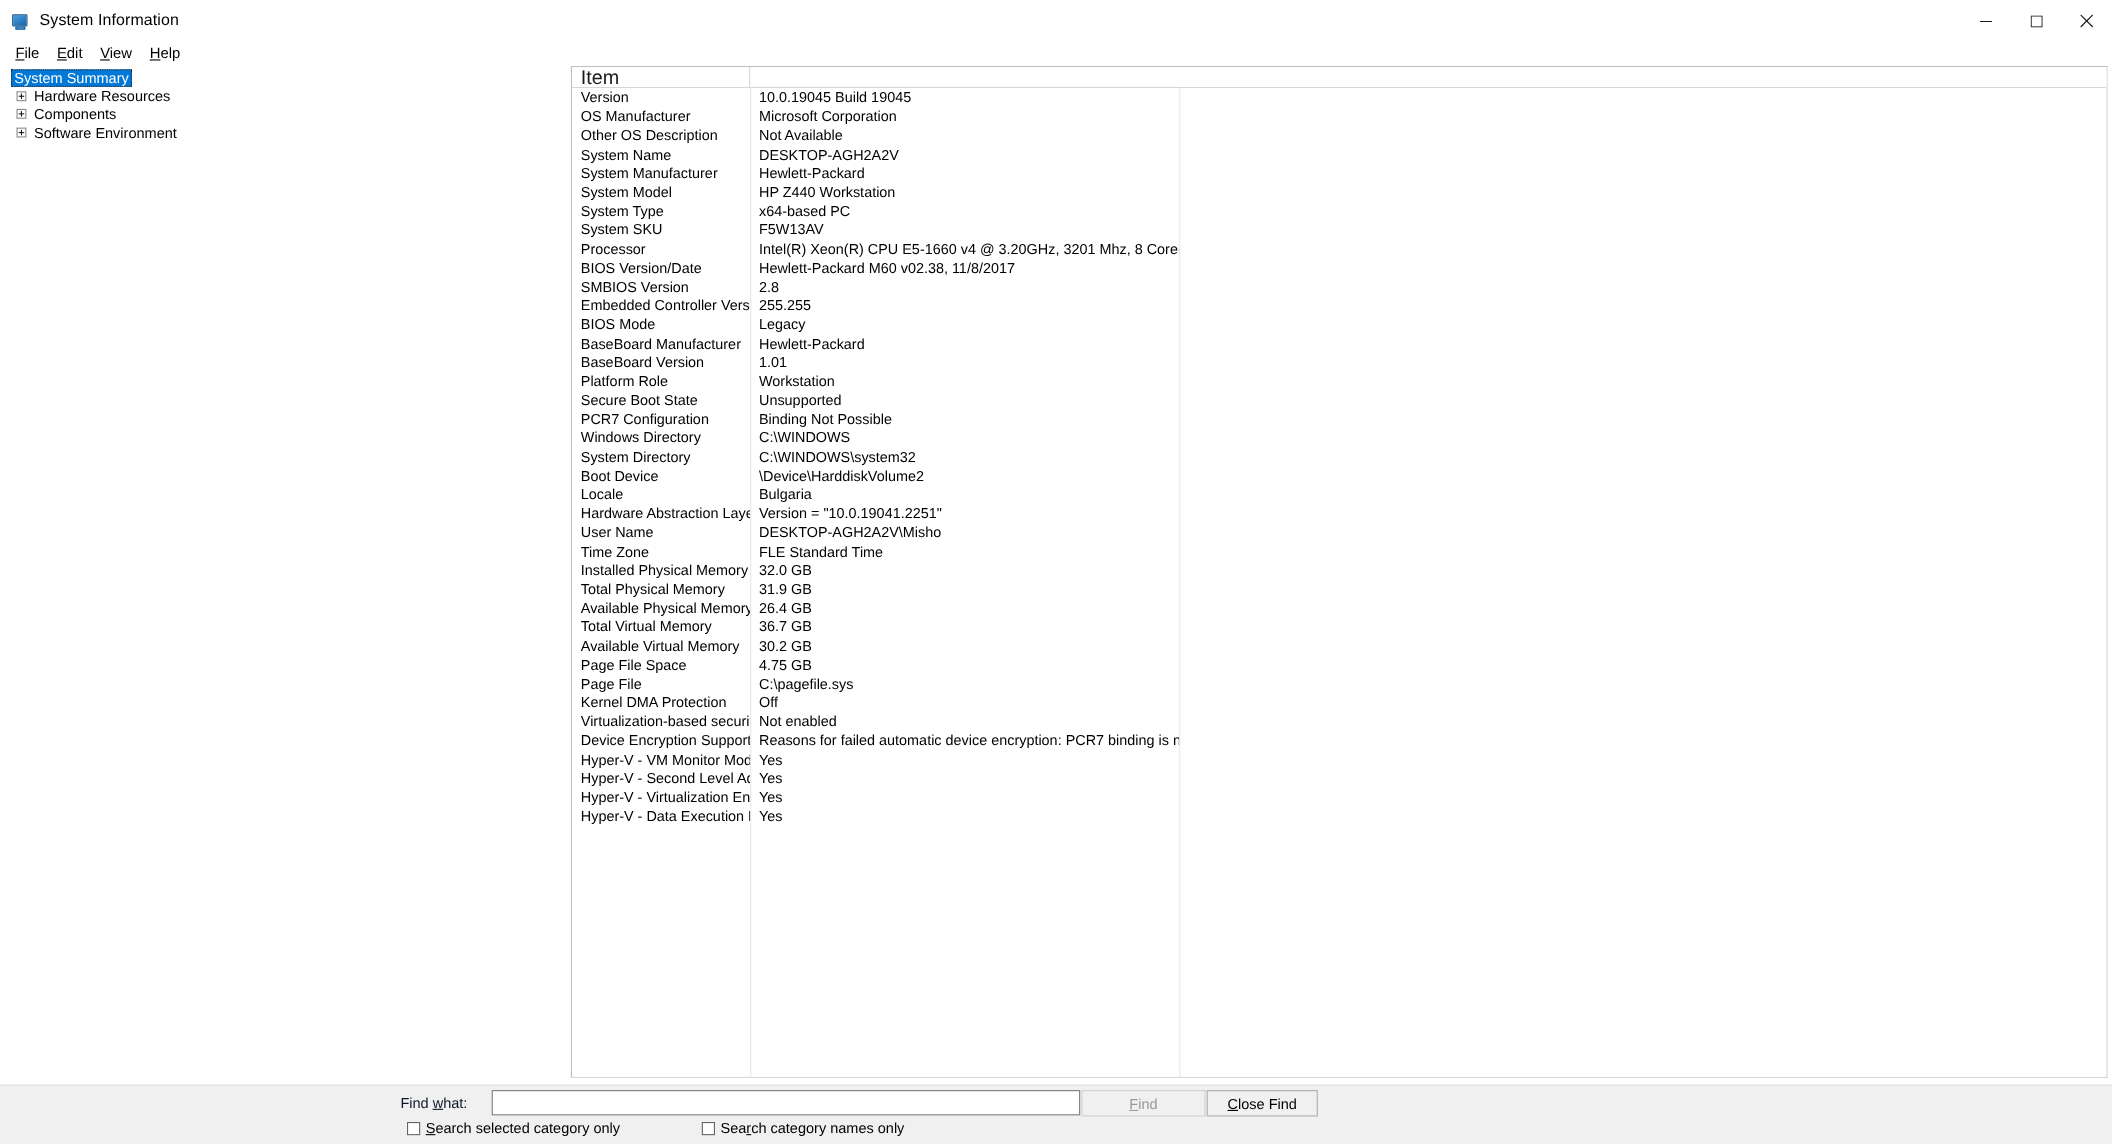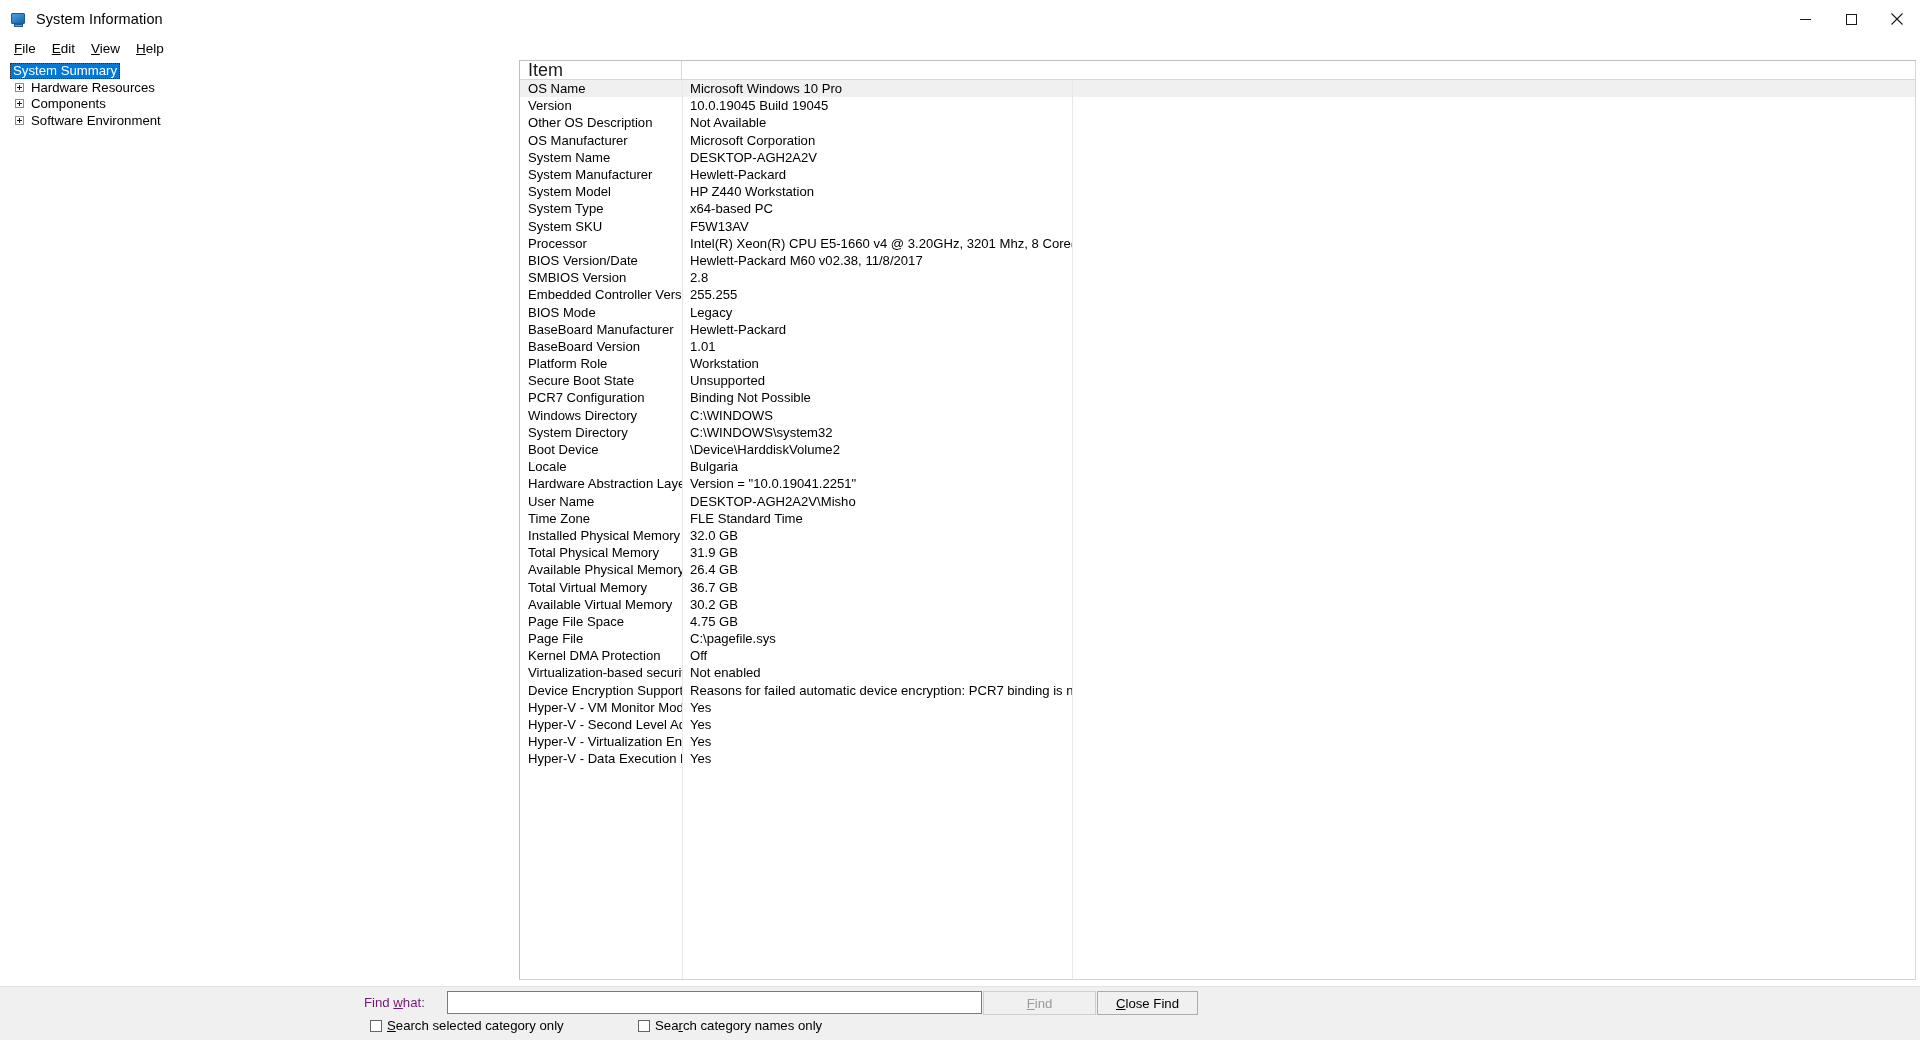--- a/index.html
+++ b/index.html
@@ -185,21 +185,21 @@
   .findbar {
     position: absolute;
     left: 0; top: 986px;
     width: 1920px; height: 54px;
     background: #f0f0f0;
     border-top: 1px solid #e2e2e2;
   }
   .find-label {
     position: absolute;
     left: 364px; top: 8px;
-    font-size: 13.2px; color: #701a75;
+    font-size: 13.2px; color: #0f172a;
   }
   .find-label u { text-decoration: underline; }
   .find-input {
     position: absolute;
     left: 447px; top: 4px;
     width: 535px; height: 23px;
     background: #ffffff;
     border: 1px solid #7a7a7a;
     font-size: 13px;
     padding: 2px 4px;
@@ -300,35 +300,31 @@
 
   <div class="list-pane">
     <div class="hdr-row">
       <div class="hdr-cell c-item">Item</div>
       <div class="hdr-cell c-value">Value</div>
       <div class="hdr-cell c-rest"></div>
     </div>
     <div class="vsep" style="left:162px"></div>
     <div class="vsep" style="left:552px"></div>
     <div id="rows-host">
-        <div class="row sel">
-          <div class="cell c-item">OS Name</div>
-          <div class="cell c-value">Microsoft Windows 10 Pro</div>
-        </div>
         <div class="row">
           <div class="cell c-item">Version</div>
           <div class="cell c-value">10.0.19045 Build 19045</div>
         </div>
         <div class="row">
+          <div class="cell c-item">OS Manufacturer</div>
+          <div class="cell c-value">Microsoft Corporation</div>
+        </div>
+        <div class="row">
           <div class="cell c-item">Other OS Description</div>
           <div class="cell c-value">Not Available</div>
-        </div>
-        <div class="row">
-          <div class="cell c-item">OS Manufacturer</div>
-          <div class="cell c-value">Microsoft Corporation</div>
         </div>
         <div class="row">
           <div class="cell c-item">System Name</div>
           <div class="cell c-value">DESKTOP-AGH2A2V</div>
         </div>
         <div class="row">
           <div class="cell c-item">System Manufacturer</div>
           <div class="cell c-value">Hewlett-Packard</div>
         </div>
         <div class="row">

